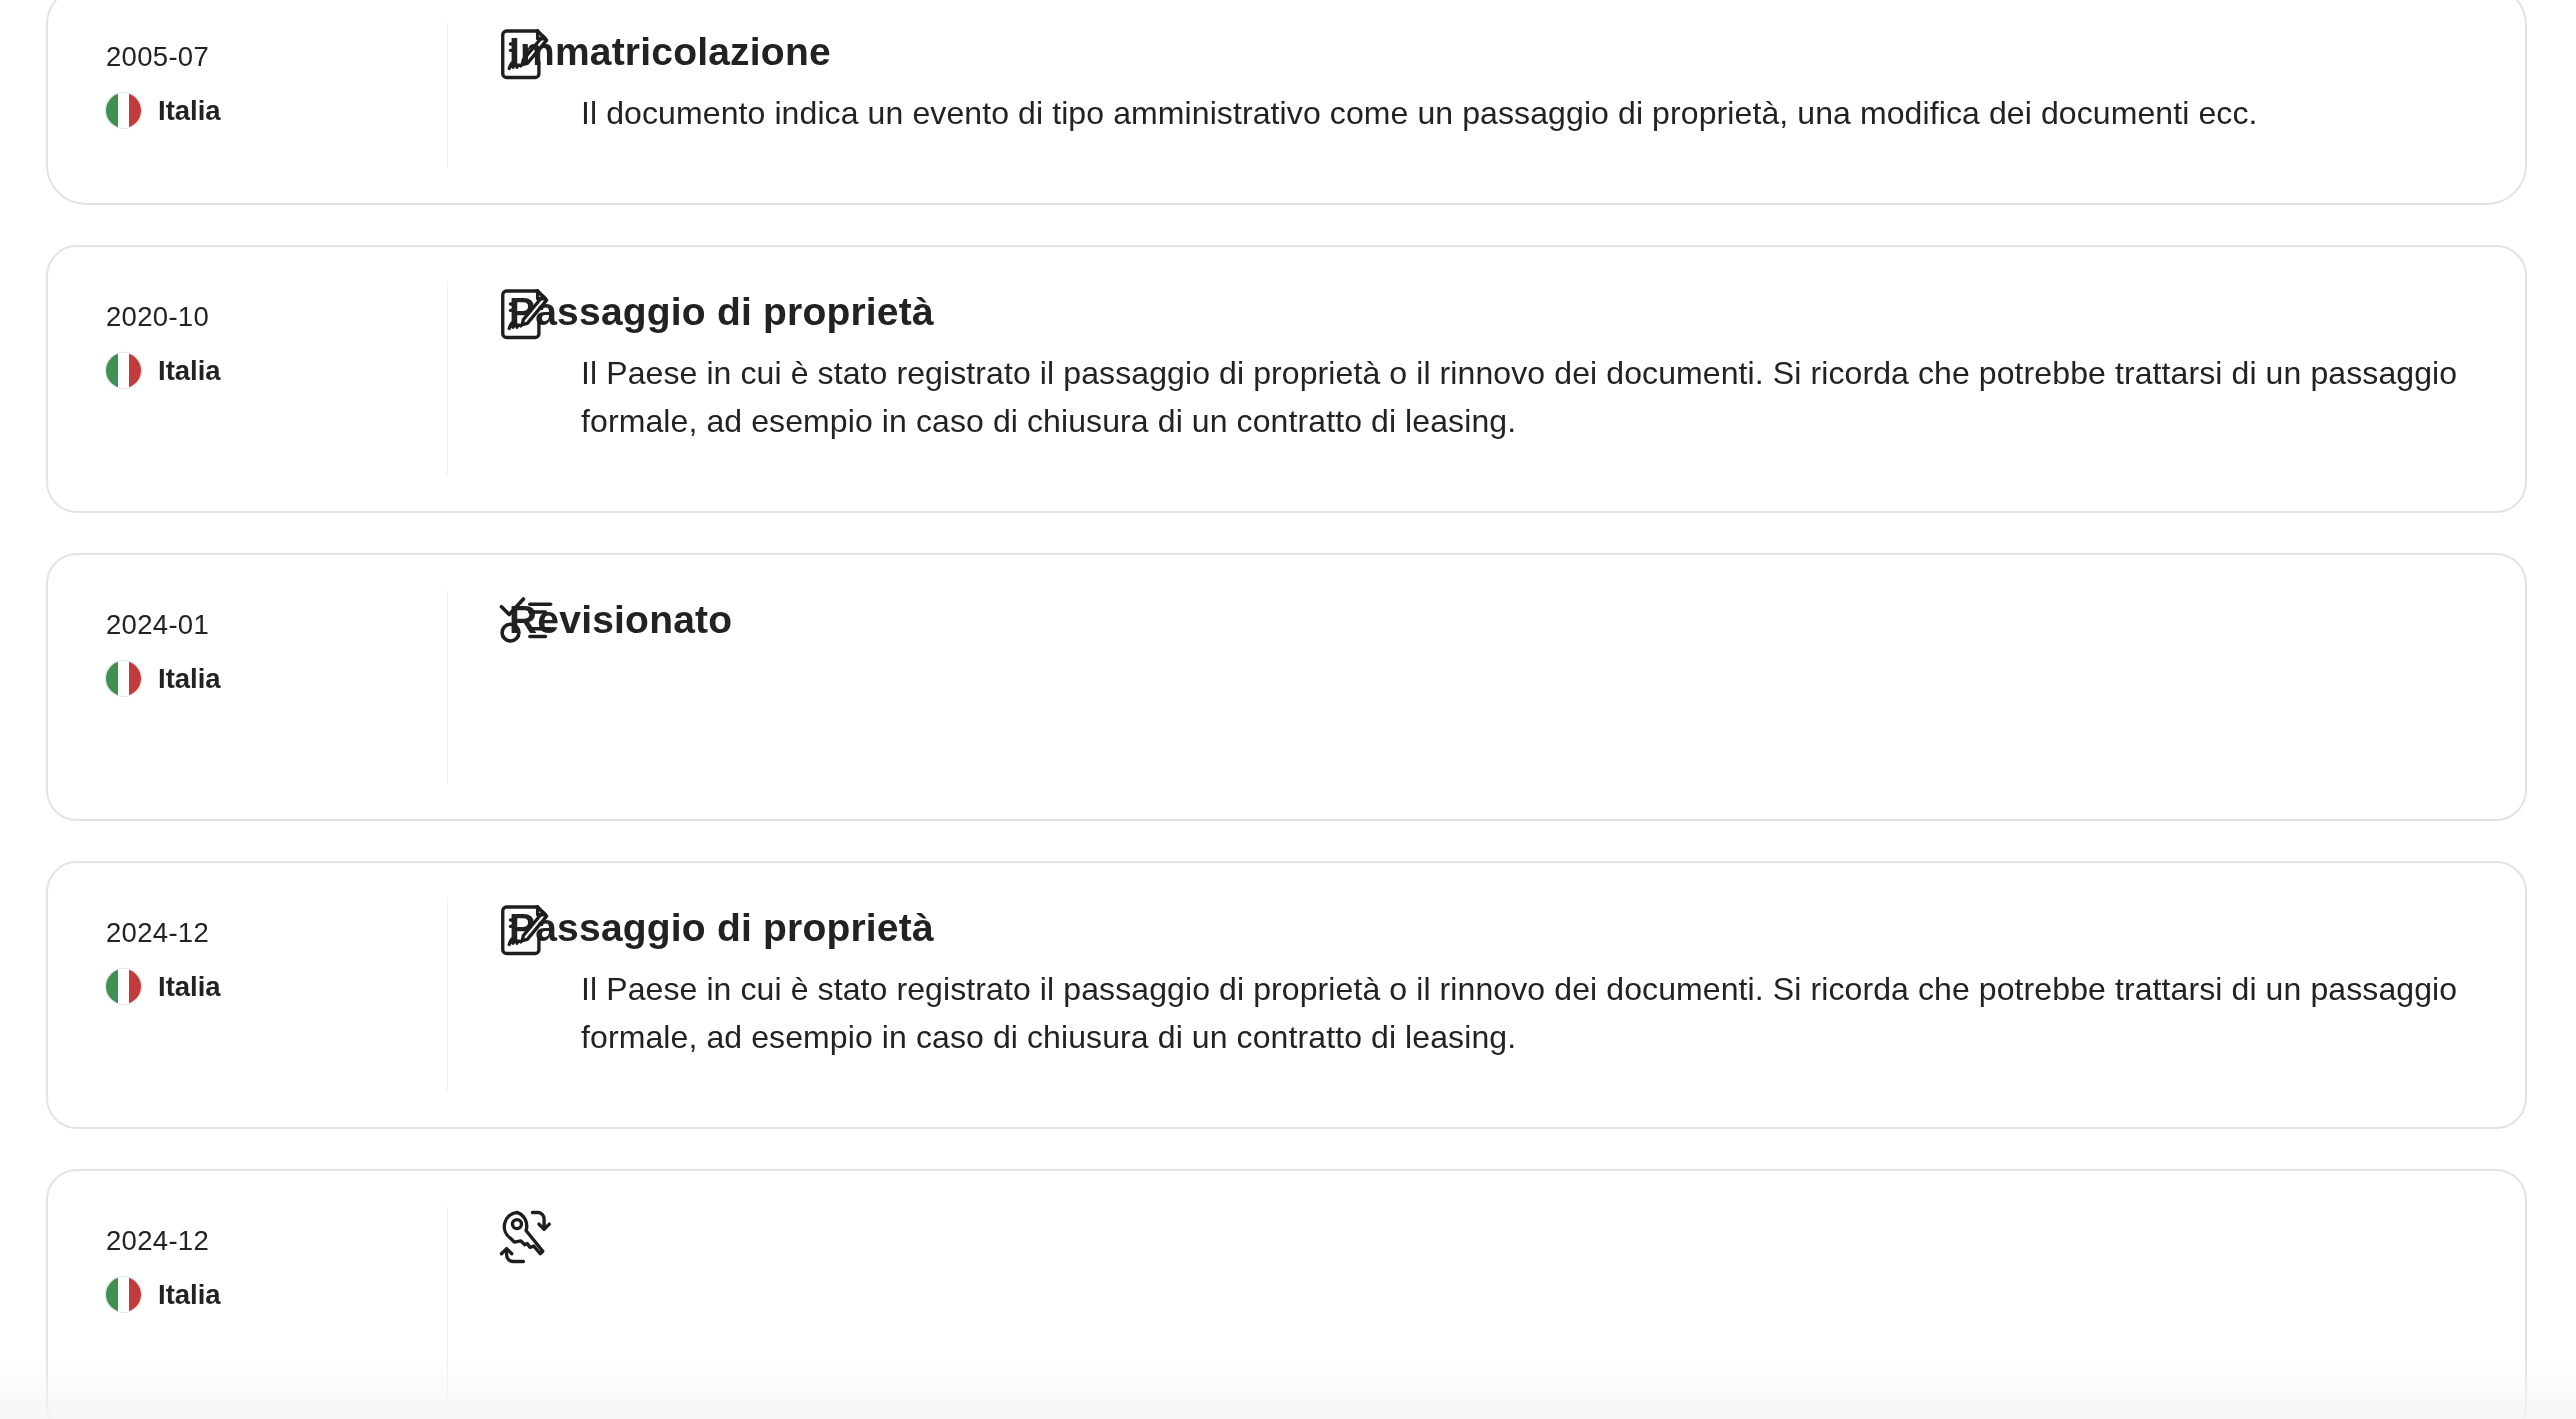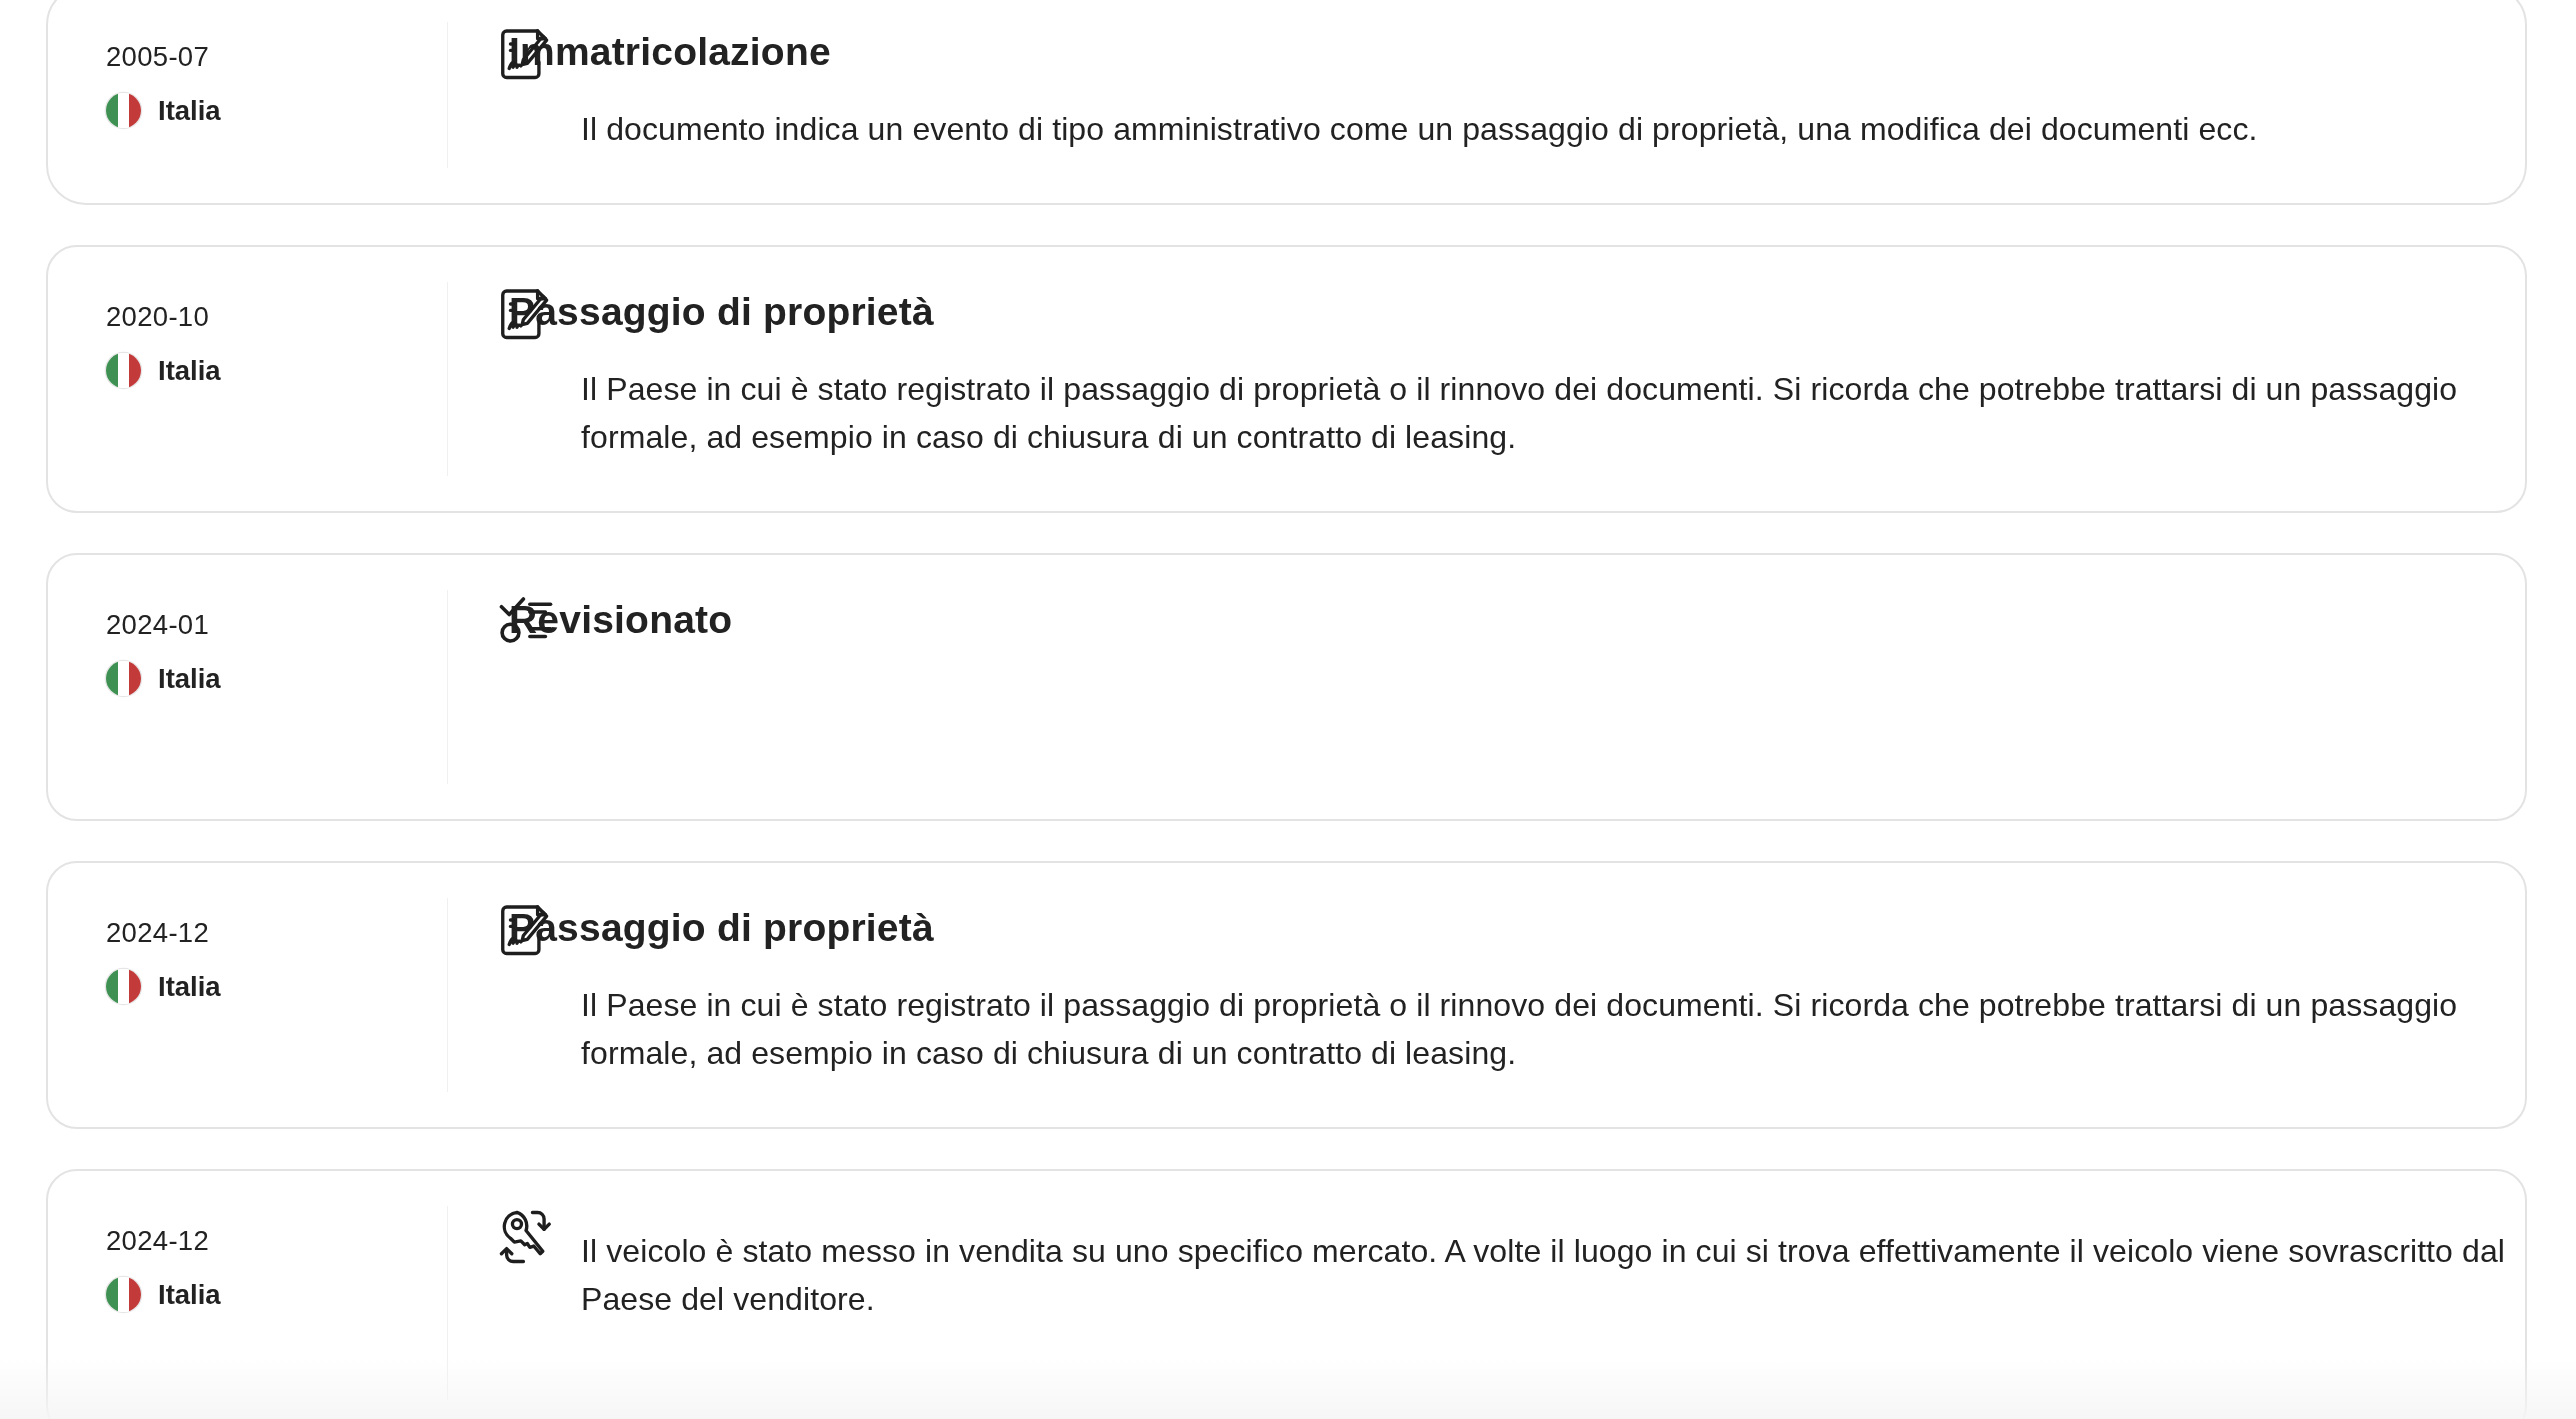--- a/index.html
+++ b/index.html
@@ -34,21 +34,21 @@
   .flag span { flex: 1; }
   .country-name { font-size: 27.5px; font-weight: bold; color: #222; }
   .right { flex: 1; position: relative; padding-top: 34px; }
   .icon { position: absolute; left: 47px; top: 35px; width: 62px; height: 62px; }
   .icon svg { width: 100%; height: 100%; }
   .title {
     margin-left: 61px; font-size: 39px; font-weight: bold; line-height: 62px;
     color: #222; letter-spacing: 0.2px;
   }
   .desc {
-    margin-left: 133px; margin-top: 22px; font-size: 32px; line-height: 48px;
+    margin-left: 133px; margin-top: 6px; font-size: 32px; line-height: 48px;
     color: #222; width: 1925px; letter-spacing: 0.1px;
   }
   .fade {
     position: absolute; left: 0; right: 0; bottom: 0; height: 60px;
     background: linear-gradient(to bottom, rgba(250,250,250,0), rgba(245,245,245,0.9));
     pointer-events: none;
   }
 </style>
 </head>
 <body>
@@ -185,20 +185,19 @@
       <div class="icon">
         <svg viewBox="0 0 48 48" fill="none" stroke="#1e1e1e" stroke-width="2.6" stroke-linecap="round" stroke-linejoin="round">
           <path d="M17 5 a11 11 0 0 0 -5 20 l3 3 l5 -1 l3 3 l2 -1 l2 3 l3 -1 l5 6 l2 -2 l-13 -16 a11 11 0 0 0 -7 -14 z"></path>
           <circle cx="17" cy="14" r="3.5"></circle>
           <path d="M29 5 h4 a5 5 0 0 1 5 5 v8"></path>
             <path d="M34 14 l4 4 l4 -4"></path>
           <path d="M22 43 h-8 a5 5 0 0 1 -5 -5 v-4"></path>
             <path d="M5 37 l4 -4 l4 4"></path>
         </svg>
       </div>
-      <div class="desc">Il veicolo è stato messo in vendita su uno specifico mercato. A volte il luogo in cui si trova effettivamente il veicolo viene sovrascritto dal Paese del venditore.</div>
     </div>
   </div>
 
 </div>
 
 <div class="fade"></div>
 
 
 </body></html>

